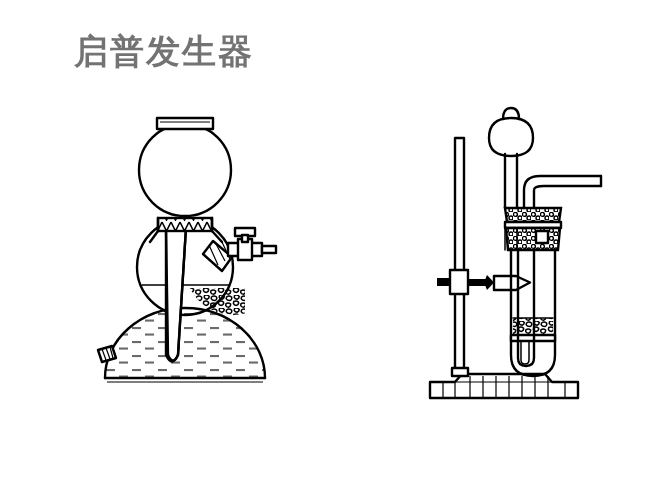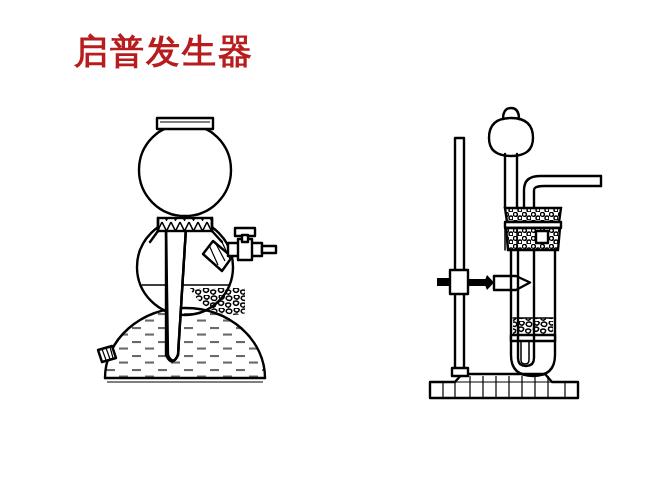--- a/index.html
+++ b/index.html
@@ -17,21 +17,21 @@
     height: 500px;
     background: #ffffff;
     overflow: hidden;
   }
   #title {
     position: absolute;
     left: 74px;
     top: 33px;
     font-size: 34px;
     font-weight: 700;
-    color: #b91c1c;
+    color: #737373;
     letter-spacing: 2px;
     line-height: 1.1;
     white-space: nowrap;
     font-family: "DejaVu Sans", "Liberation Sans", sans-serif;
   }
   #figure-area {
     position: absolute;
     left: 0;
     top: 100px;
     width: 667px;

